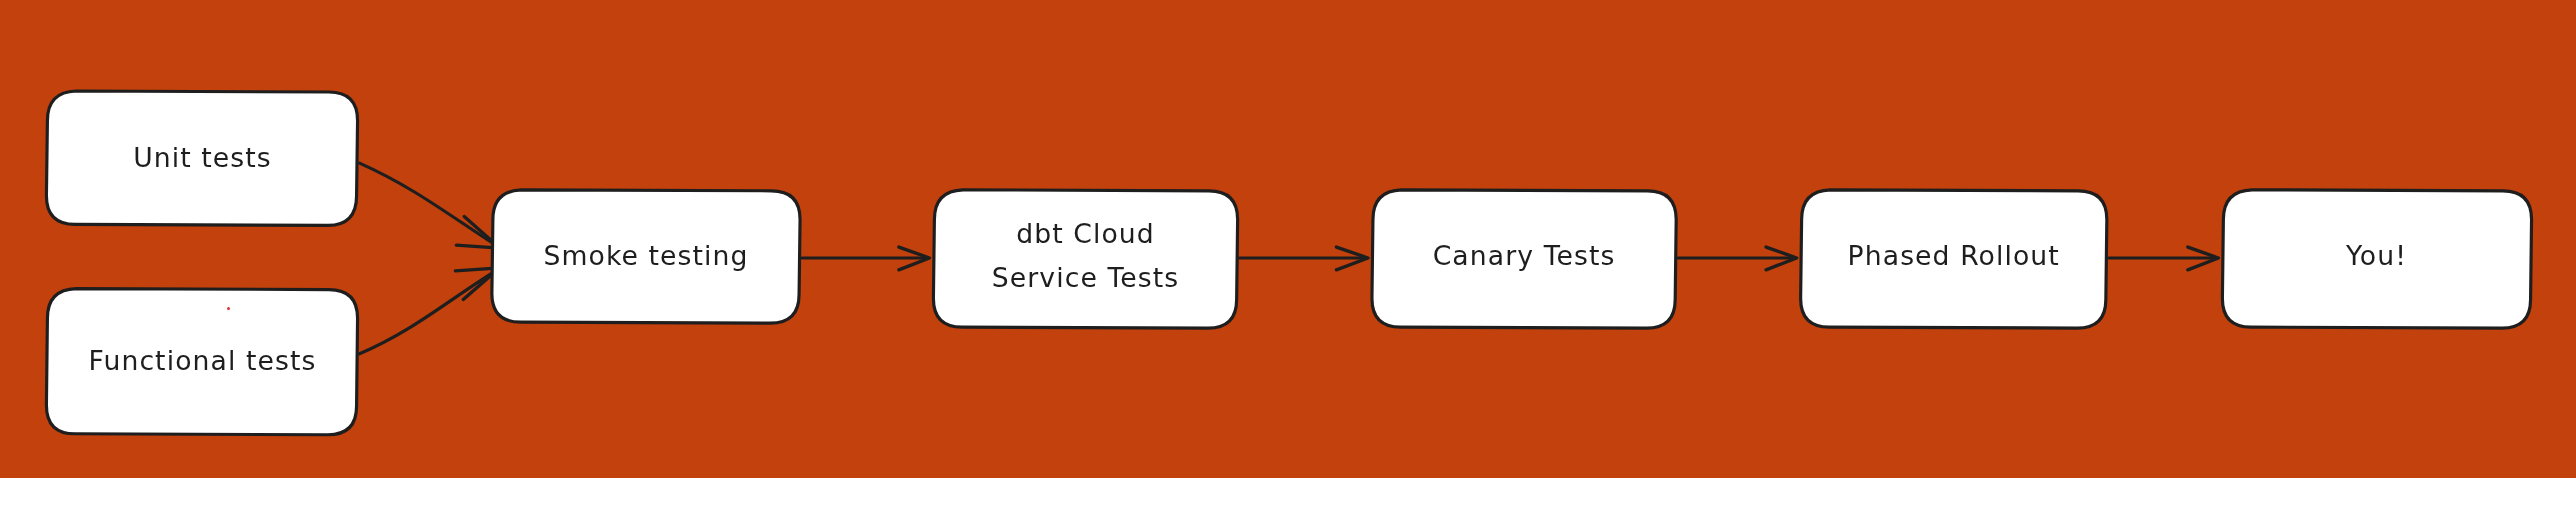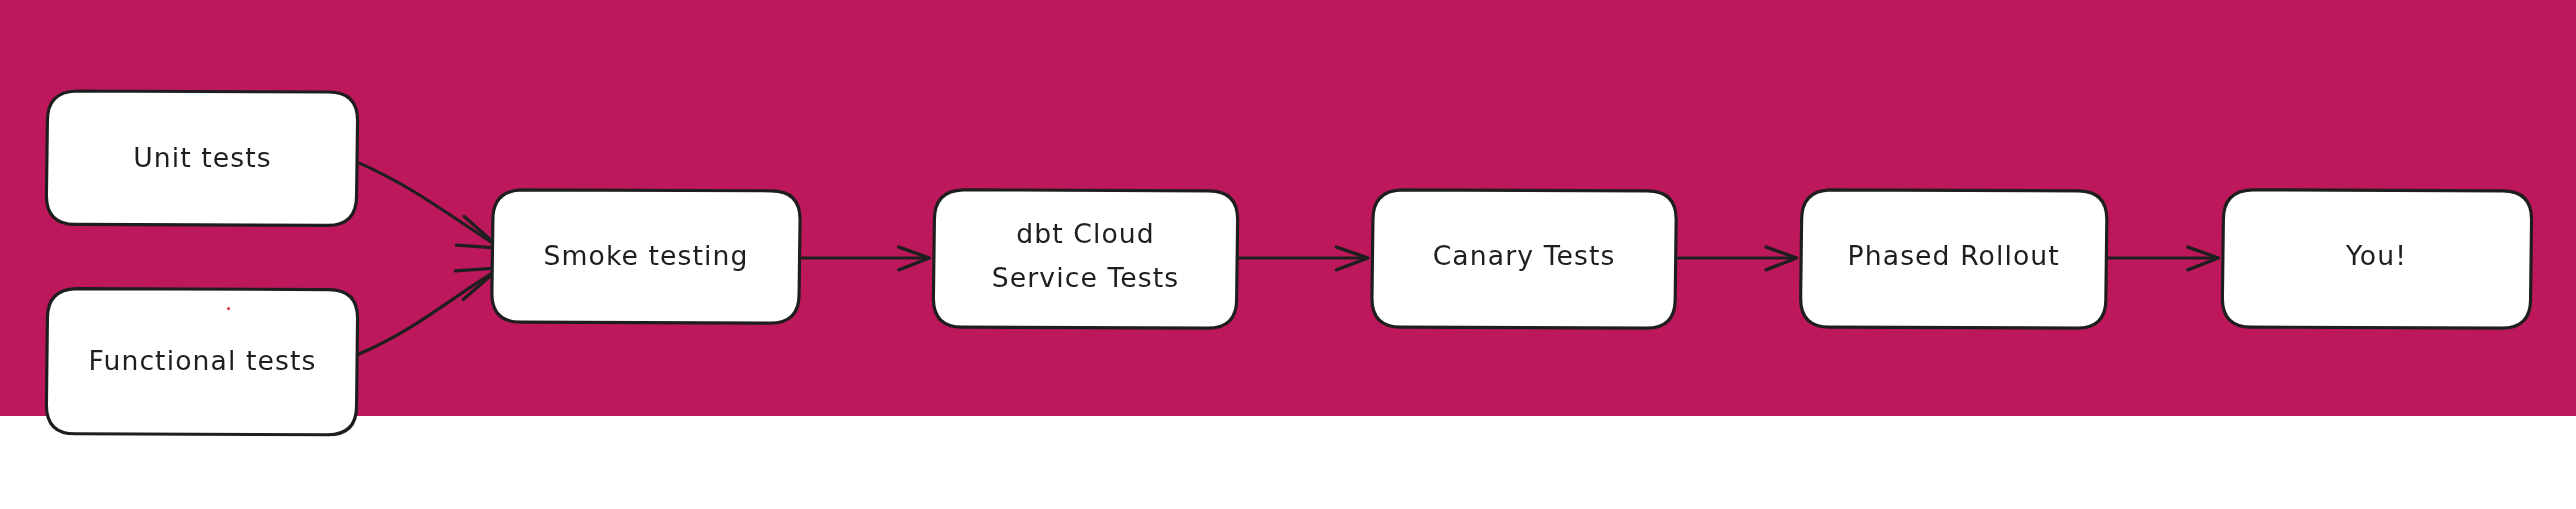--- a/index.html
+++ b/index.html
@@ -10,22 +10,22 @@
   }
   body {
     width: 2576px;
     height: 510px;
     overflow: hidden;
     font-family: "DejaVu Sans", sans-serif;
   }
   #canvas {
     position: relative;
     width: 2576px;
-    height: 416px;
-    background: #be185d;
+    height: 478px;
+    background: #c2410c;
   }
   #diagram-svg {
     position: absolute;
     left: 0;
     top: 0;
     width: 2576px;
     height: 510px;
     display: block;
   }
   .node-shape {

